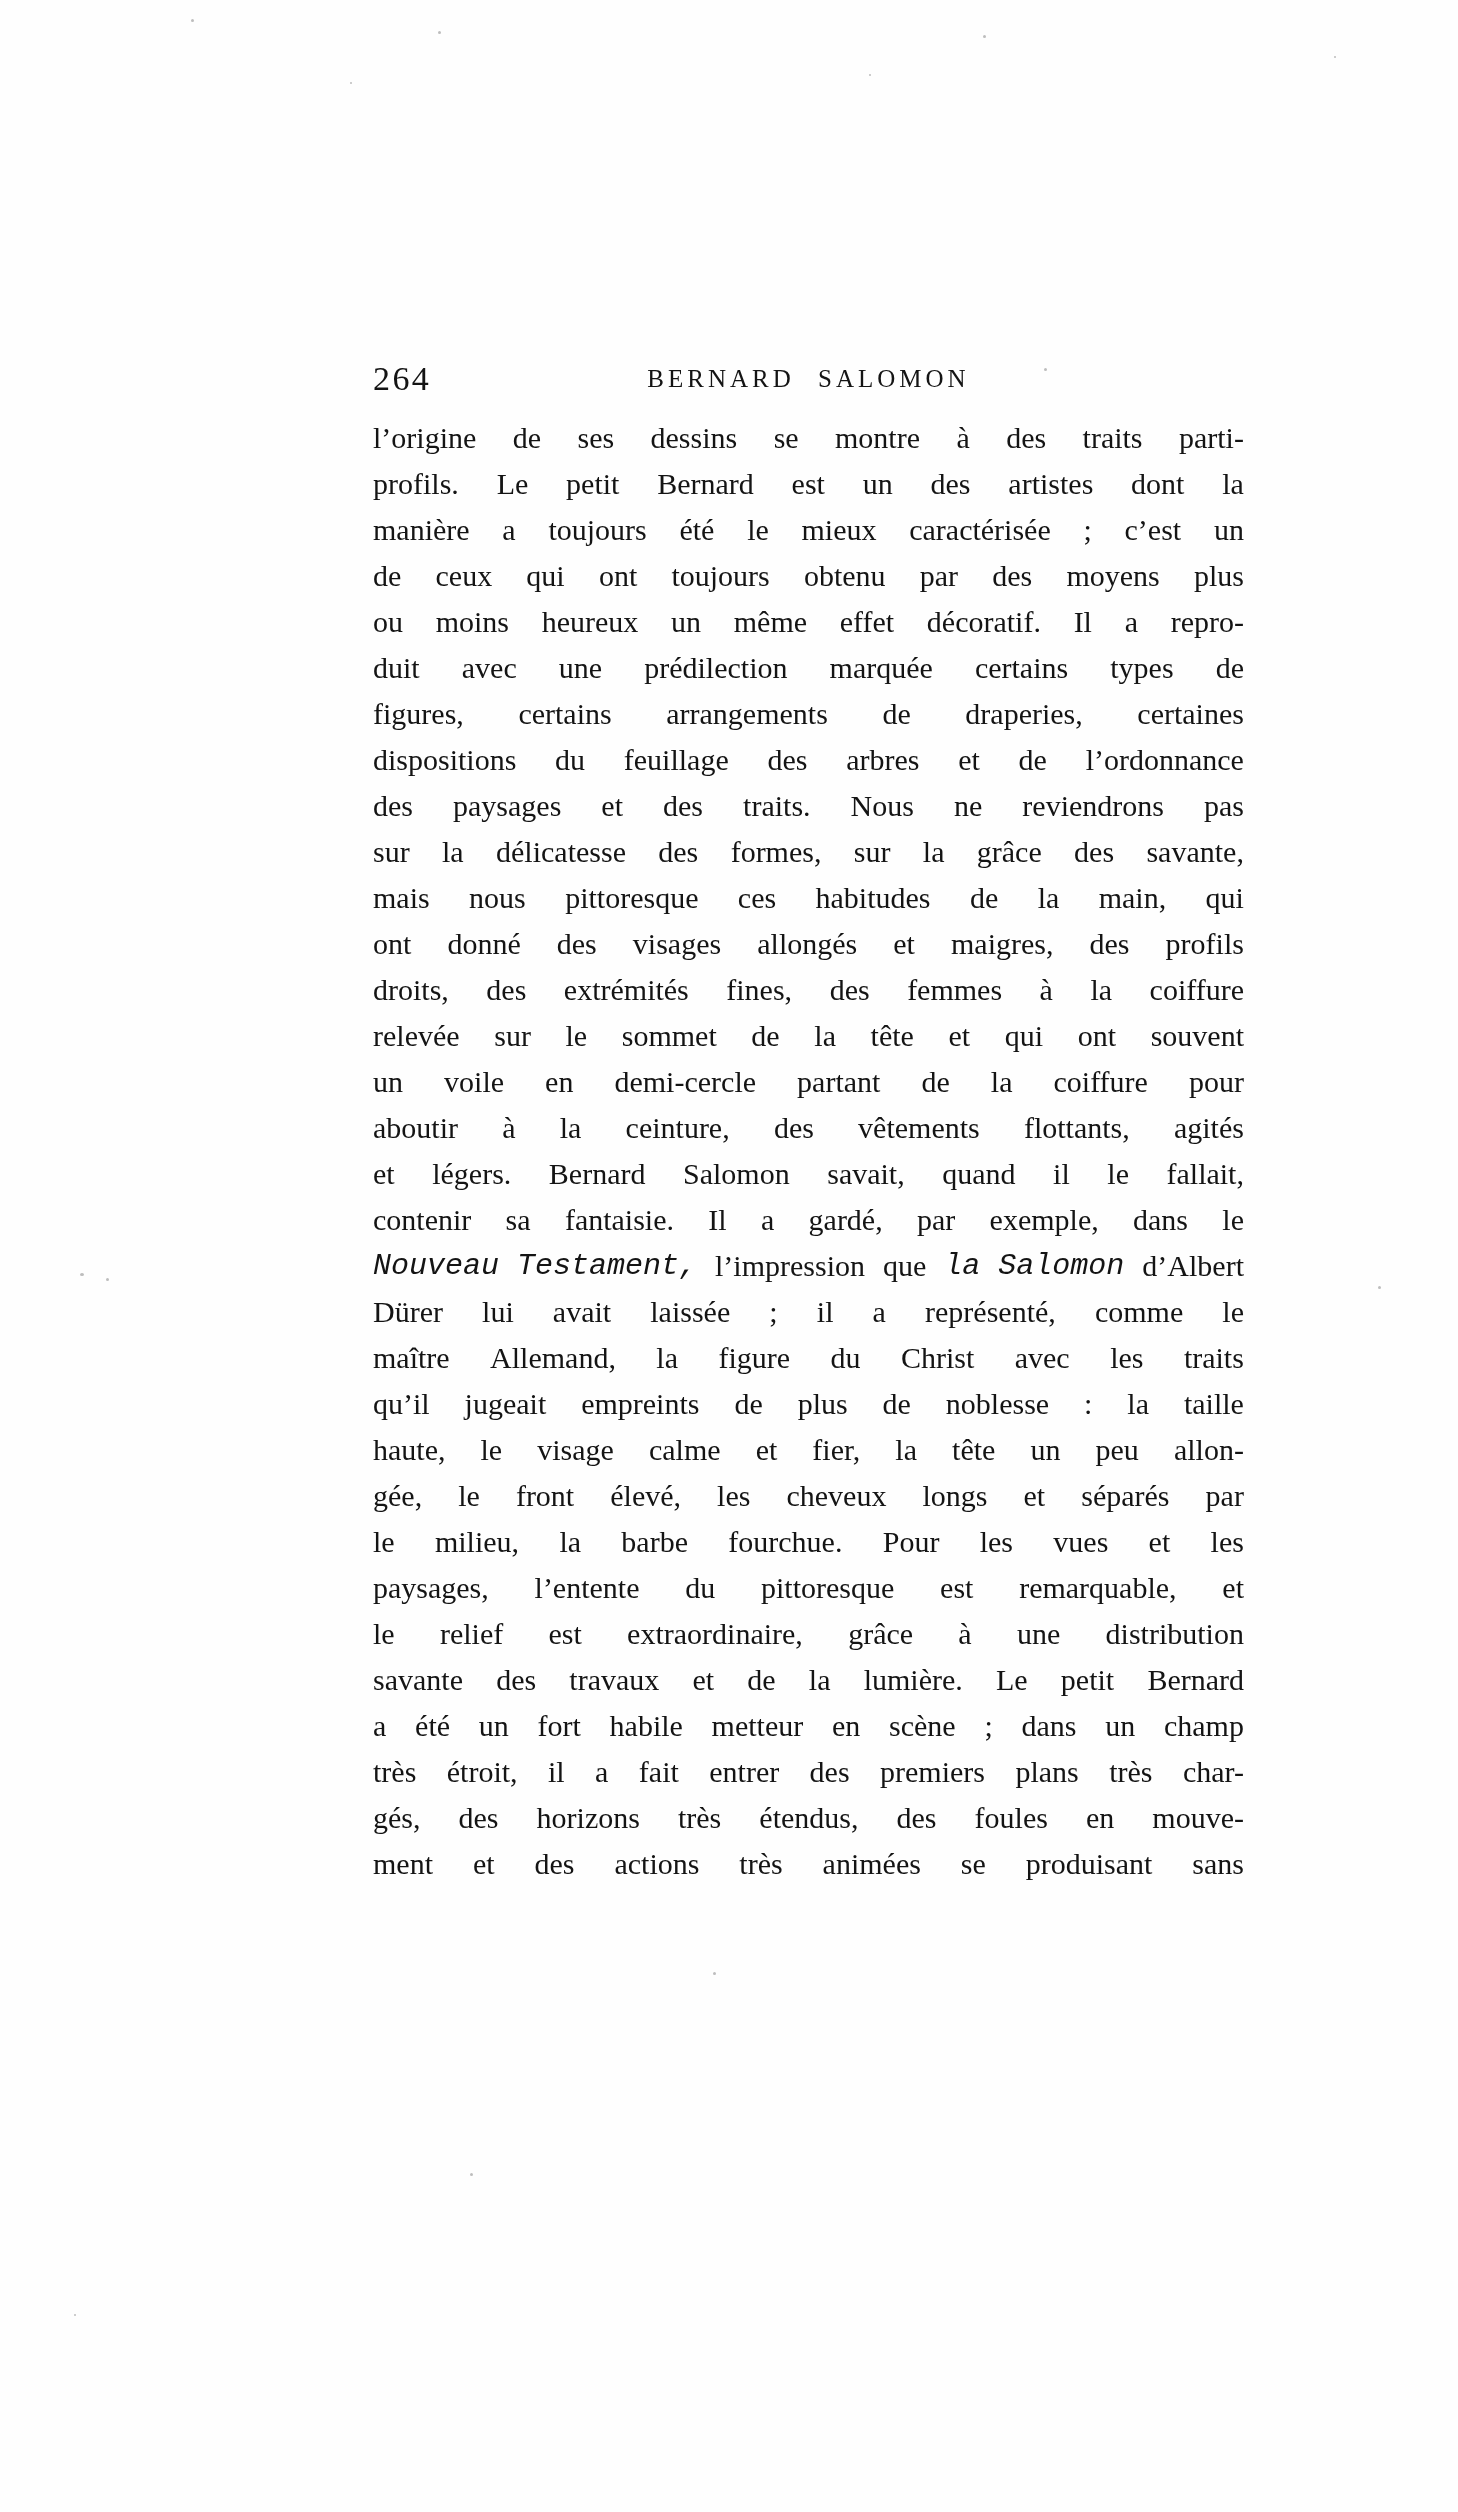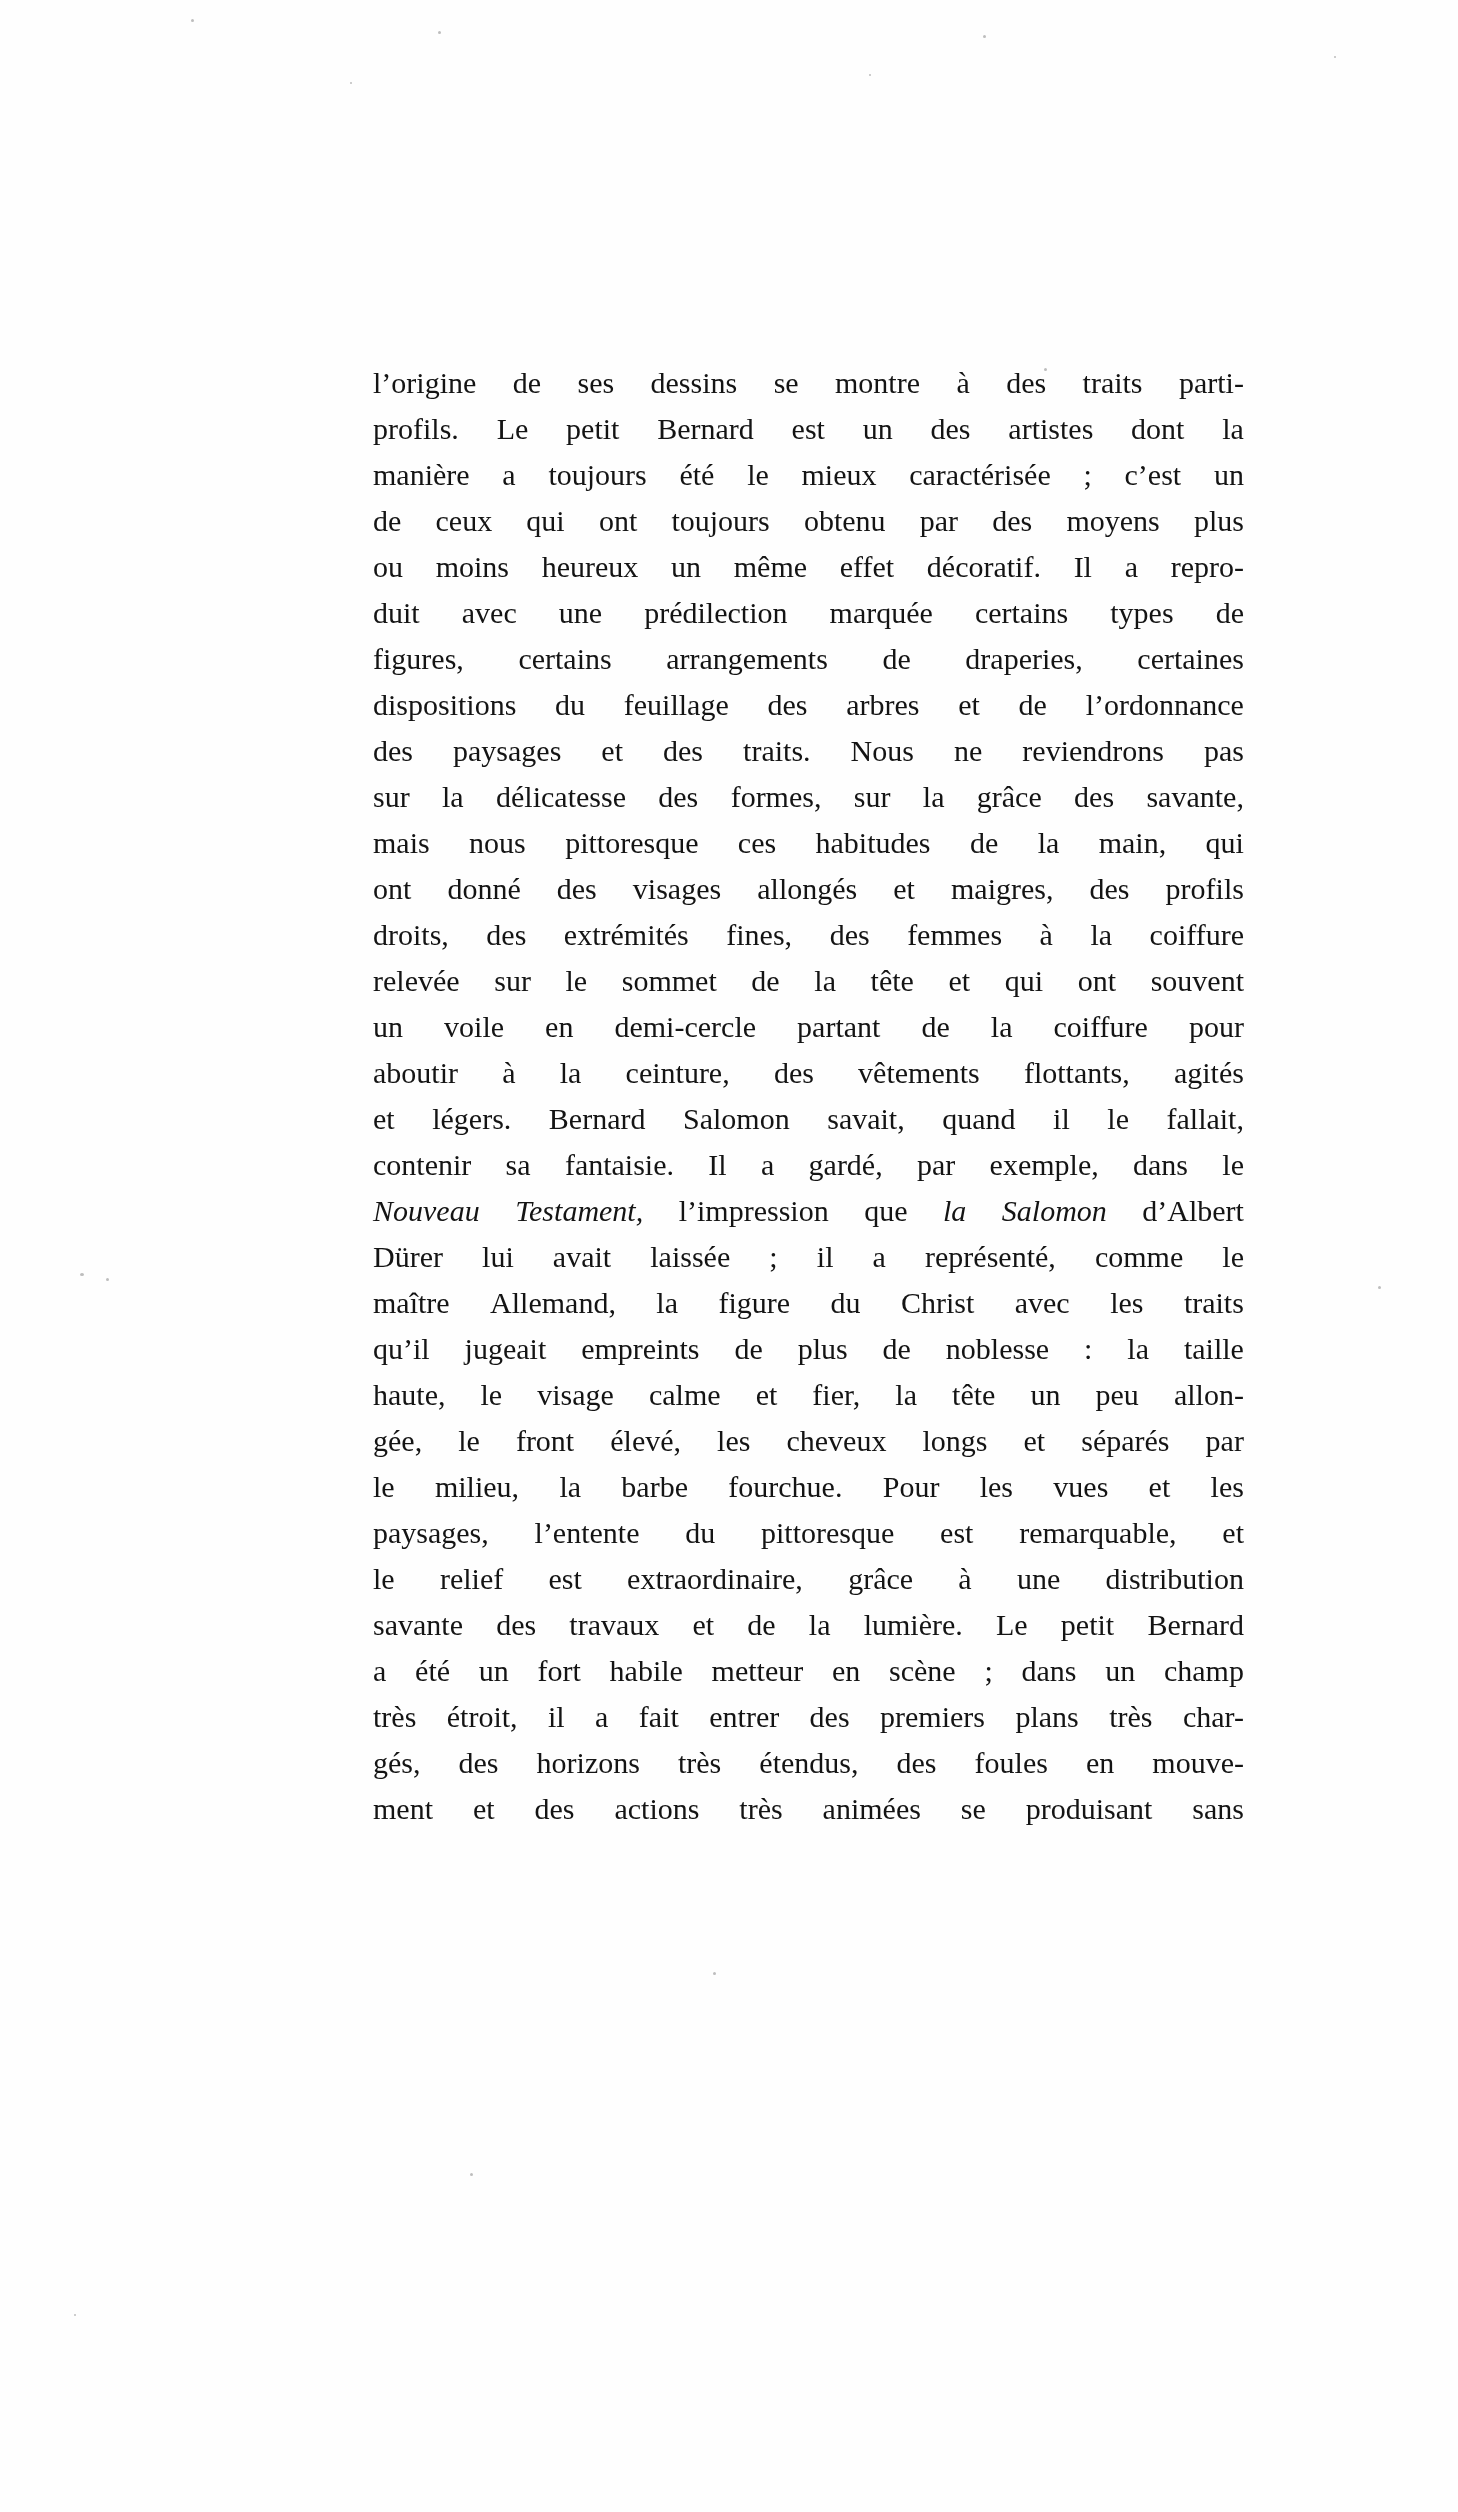--- a/index.html
+++ b/index.html
@@ -55,35 +55,40 @@
     height: 46px;
     font-size: 30px;
     line-height: 46px;
     white-space: nowrap;
   }
   .text-line .word {
     display: inline-block;
   }
   .text-line em.word {
     font-style: italic;
+    font-family: Liberation Mono, monospace;
   }
   
   .speck {
     position: absolute;
     background: #6f6f6f;
     border-radius: 50%;
     opacity: 0.45;
   }
 </style>
 </head>
 <body>
 
 <div class="page">
 
   <div class="text-block">
+    <div class="page-header">
+      <span class="page-number">264</span>
+      <span class="running-header">BERNARD SALOMON</span>
+    </div>
 
     <div class="paragraph">
         <div class="text-line">
           <span class="word">l’origine</span>
           <span class="word">de</span>
           <span class="word">ses</span>
           <span class="word">dessins</span>
           <span class="word">se</span>
           <span class="word">montre</span>
           <span class="word">à</span>

